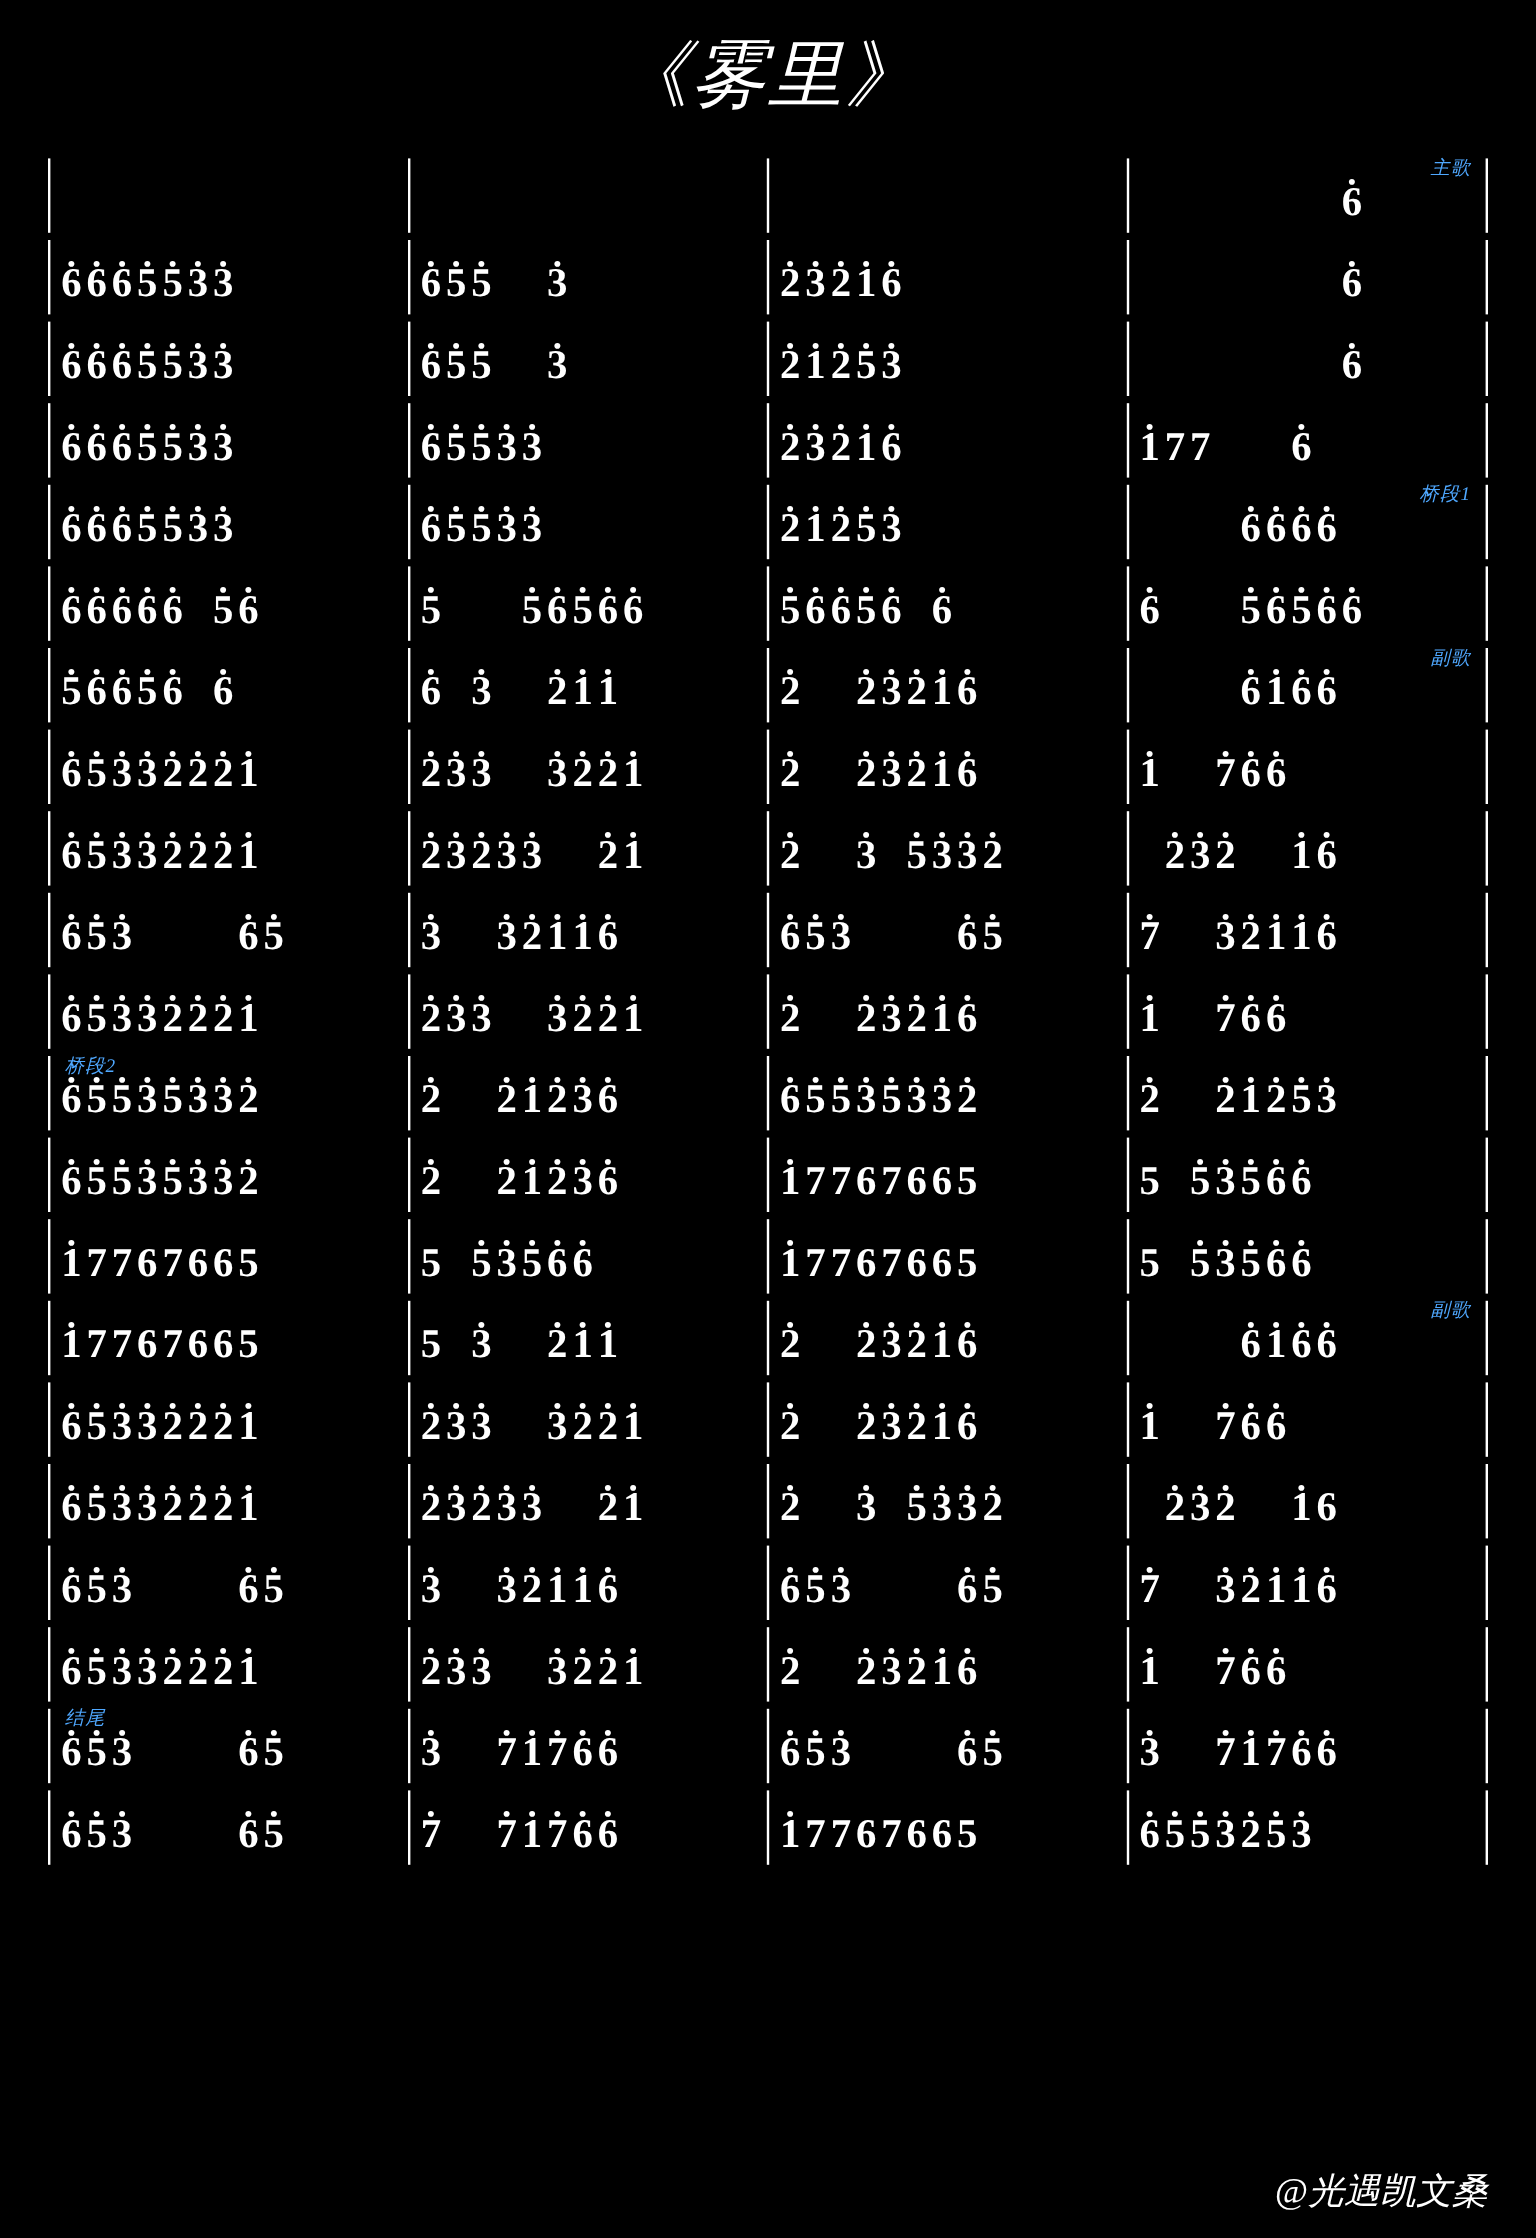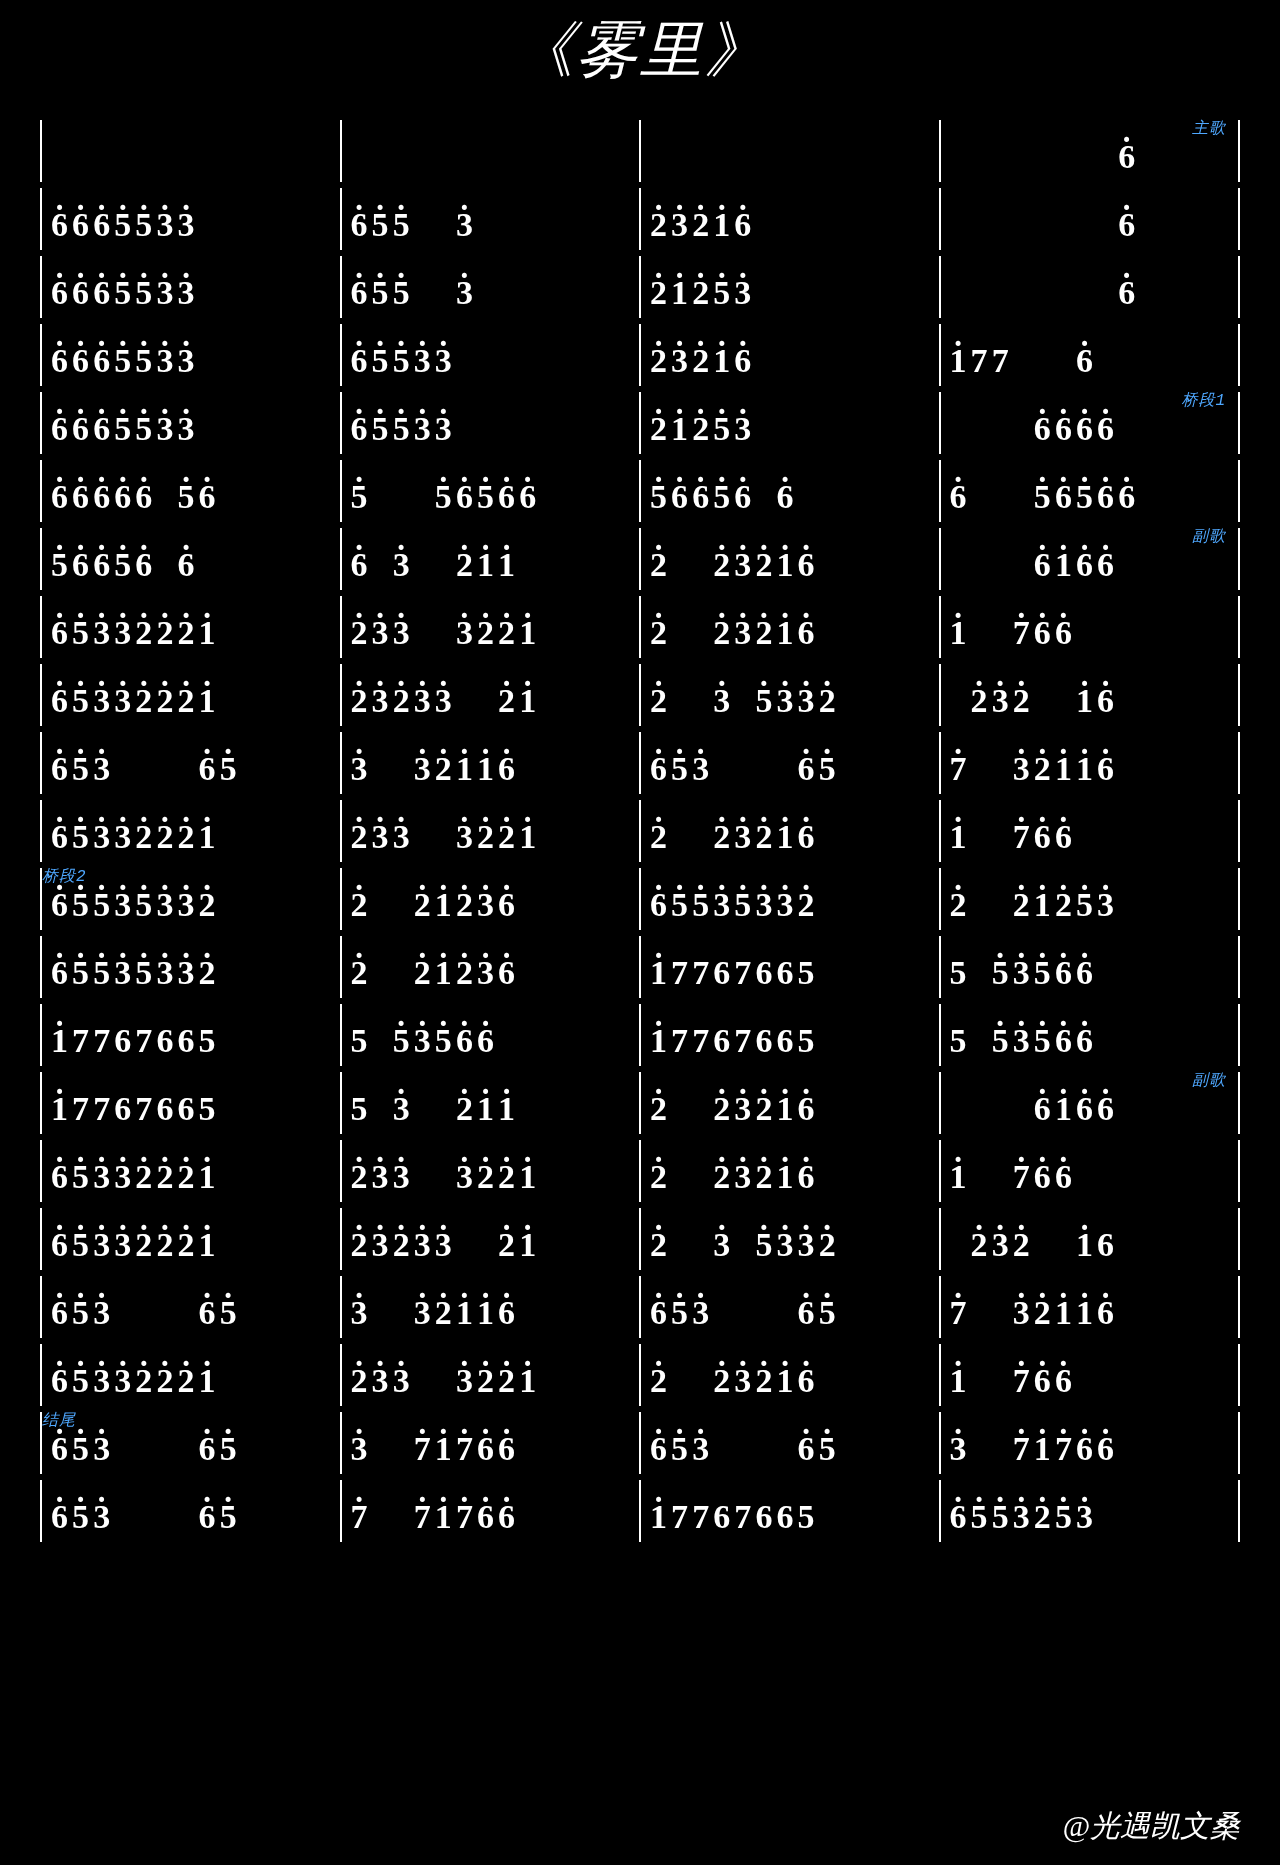--- a/index.html
+++ b/index.html
@@ -1,24 +1,24 @@
 <!DOCTYPE html>
 <html><head>
 <meta charset="utf-8">
 <style>
   html,body{margin:0;padding:0;background:#000;width:1280px;height:1865px;overflow:hidden;font-family:"SimSun","KaiTi","STKaiti",serif;color:#fff;}
-  .page{width:1240px;margin:0 auto;padding:8px 0 0 0;}
+  .page{width:1240px;margin:0 auto;padding:20px 0 0 0;}
   .title{text-align:center;font-size:62px;font-style:italic;font-weight:500;letter-spacing:2px;}
   .sheet{margin:28px 20px 0 20px;}
   .row{display:flex;margin-bottom:6px;height:62px;position:relative;}
   .bar{flex:1;position:relative;border-left:2px solid #fff;height:100%;display:flex;align-items:flex-end;padding:0 8px 6px 8px;box-sizing:border-box;font-size:34px;font-weight:bold;letter-spacing:2px;white-space:pre;font-family:"Georgia",serif;}
   .bar:last-child{border-right:2px solid #fff;}
-  .label{position:absolute;top:-2px;font-size:16px;color:#4fa8ff;font-weight:normal;letter-spacing:1px;font-style:italic;font-family:Liberation Mono, monospace;}
+  .label{position:absolute;top:-2px;font-size:16px;color:#4fa8ff;font-weight:normal;letter-spacing:1px;font-style:italic;font-family:Liberation Serif, serif;}
   .label.right{right:12px;}
-  .label.left{left:0;}
+  .label.left{left:12px;}
   .note{display:inline-block;position:relative;width:0.62em;text-align:center;}
   .dot-high::before{content:"·";position:absolute;top:-0.48em;left:50%;transform:translateX(-50%);font-size:0.9em;}
   .footer{position:absolute;bottom:18px;right:40px;font-size:30px;font-style:italic;font-family:"SimSun","KaiTi","STKaiti";margin-left:24px;}
 </style>
 </head>
 <body>
 
 <div class="page">
   <div class="title">《雾里》</div>
   <div class="sheet" id="sheet">

